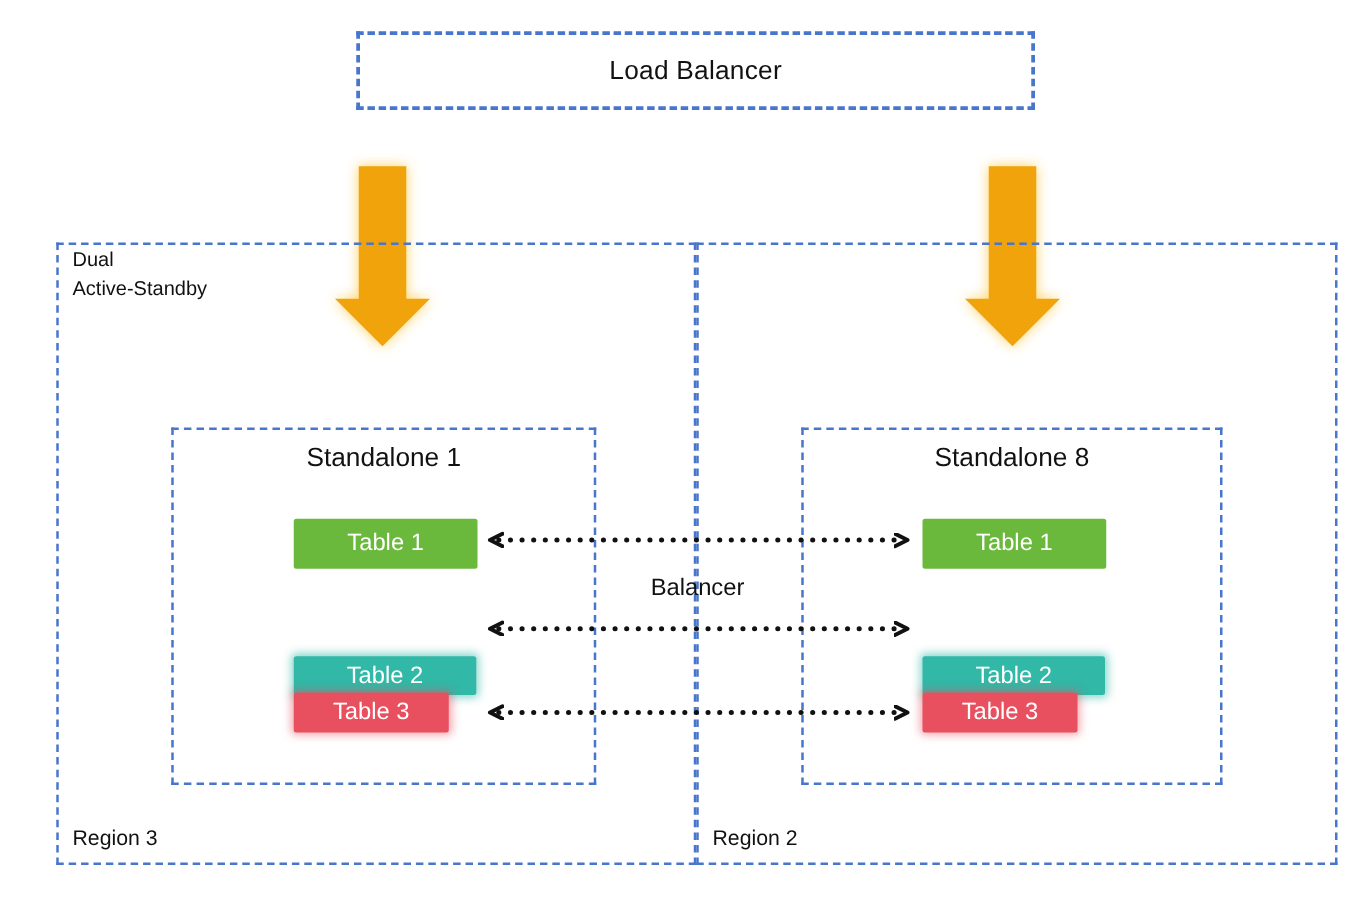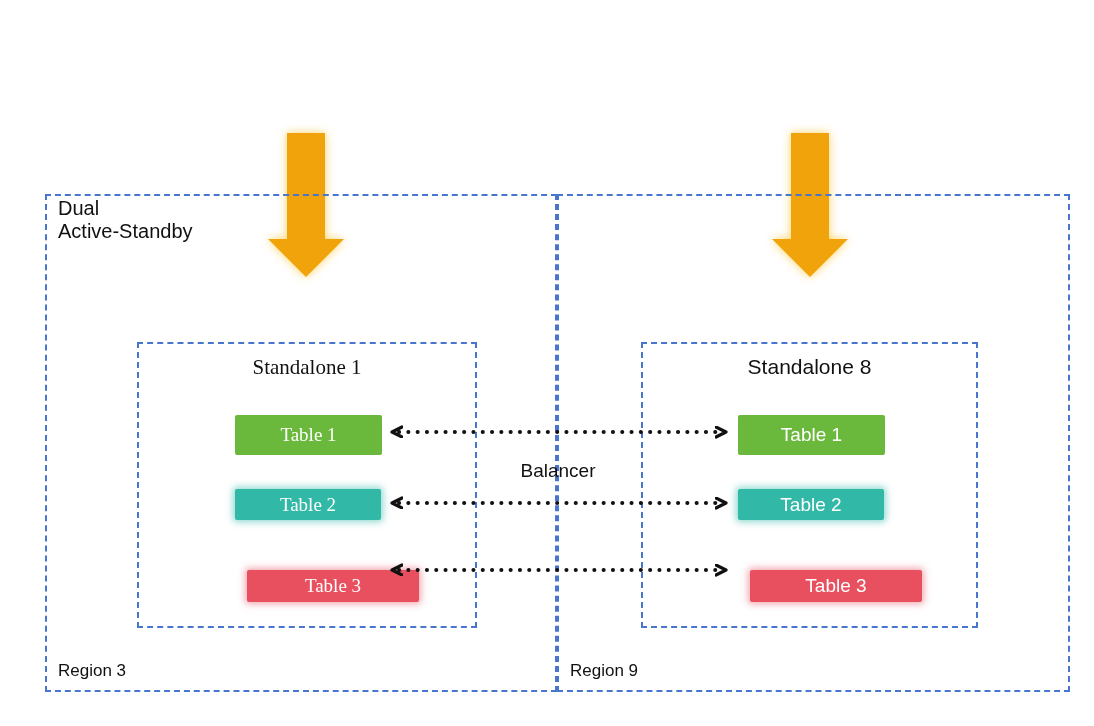--- a/index.html
+++ b/index.html
@@ -8,75 +8,78 @@
     font-family:"Liberation Sans","DejaVu Sans",sans-serif;color:#111111;
   }
   .abs{position:absolute;}
   
   .dashed-box{border:2px dashed #4876CD;box-sizing:border-box;background:transparent;}
   .lb-box{left:285px;top:25px;width:543px;height:63px;border-width:3px;
           display:flex;align-items:center;justify-content:center;}
   .lb-label{font-size:21px;font-weight:400;letter-spacing:.2px;}
   .region-box-1{left:45px;top:194px;width:512px;height:498px;}
   .region-box-2{left:557px;top:194px;width:513px;height:498px;}
-  .standalone-box-1{left:137px;top:342px;width:340px;height:286px;font-family:Liberation Serif, serif;}
+  .standalone-box-1{left:137px;top:342px;width:340px;height:286px;}
   .standalone-box-2{left:641px;top:342px;width:337px;height:286px;}
   .standalone-title{position:absolute;left:0;right:0;top:11px;text-align:center;
                     font-size:21px;color:#111;}
-  .cluster-label{left:58px;top:197px;font-size:20px;line-height:23px;}
+  .cluster-label{left:58px;top:197px;font-size:16px;line-height:23px;}
   .region-label{font-size:17px;top:661px;}
   .region-label.r1{left:58px;}
   .region-label.r2{left:570px;}
   
   .chip{position:absolute;display:flex;align-items:center;justify-content:center;
         color:#ffffff;font-size:19px;border-radius:2px;}
   .chip.c0{left:96px;top:71px;width:147px;height:40px;}
   .chip.c1{left:96px;top:145px;width:146px;height:31px;}
-  .chip.c2{left:96px;top:226px;width:172px;height:32px;margin-left:12px;}
+  .chip.c2{left:96px;top:210px;width:124px;height:32px;}
   .sb2 .chip.c0{left:95px;}
   .sb2 .chip.c1{left:95px;}
   .sb2 .chip.c2{left:95px;}
-  .glow-teal{box-shadow:0 0 7px 2px rgba(49,184,167,.55);}
+  .glow-teal{box-shadow:0 0 7px 2px rgba(49,184,167,.55);margin-top:36px;}
   .glow-red{box-shadow:0 0 7px 2px rgba(232,80,95,.5);}
   
   .flow-arrow{width:80px;height:146px;}
   .flow-arrow svg{filter:drop-shadow(0 0 5px rgba(255,208,90,.95));}
   .flow-arrow.left{left:266px;top:132px;}
   .flow-arrow.right{left:770px;top:132px;}
   
   .replicate-label{left:493px;top:460px;width:130px;text-align:center;font-size:19px;}
   
   #arrow-overlay{position:absolute;left:0;top:0;width:1094px;height:726px;pointer-events:none;}
 </style>
 </head>
 <body>
 
 <div id="canvas">
 
+  <div class="abs dashed-box lb-box">
+    <span class="lb-label">Load Balancer</span>
+  </div>
 
   <div class="abs flow-arrow left">
     <svg width="80" height="146" viewBox="0 0 80 146" aria-hidden="true">
       <polygon points="21,1 59,1 59,107 78,107 40,145 2,107 21,107" fill="#F0A30B"></polygon>
     </svg>
   </div>
   <div class="abs flow-arrow right">
     <svg width="80" height="146" viewBox="0 0 80 146" aria-hidden="true">
       <polygon points="21,1 59,1 59,107 78,107 40,145 2,107 21,107" fill="#F0A30B"></polygon>
     </svg>
   </div>
 
   <div class="abs dashed-box region-box-1"></div>
   <div class="abs cluster-label">
     <div>Dual</div>
     <div>Active-Standby</div>
   </div>
   <div class="abs region-label r1">Region 3</div>
 
   <div class="abs dashed-box region-box-2"></div>
-  <div class="abs region-label r2">Region 9</div>
+  <div class="abs region-label r2">Region 2</div>
 
   <div class="abs dashed-box standalone-box-1 sb1">
     <div class="standalone-title">Standalone 1</div>
     <div class="chip c0" style="background-color: rgb(107, 185, 60);">Table 1</div>
     <div class="chip c1 glow-teal" style="background-color: rgb(49, 184, 167);">Table 2</div>
     <div class="chip c2 glow-red" style="background-color: rgb(232, 80, 95);">Table 3</div>
   </div>
 
   <div class="abs dashed-box standalone-box-2 sb2">
     <div class="standalone-title">Standalone 8</div>

